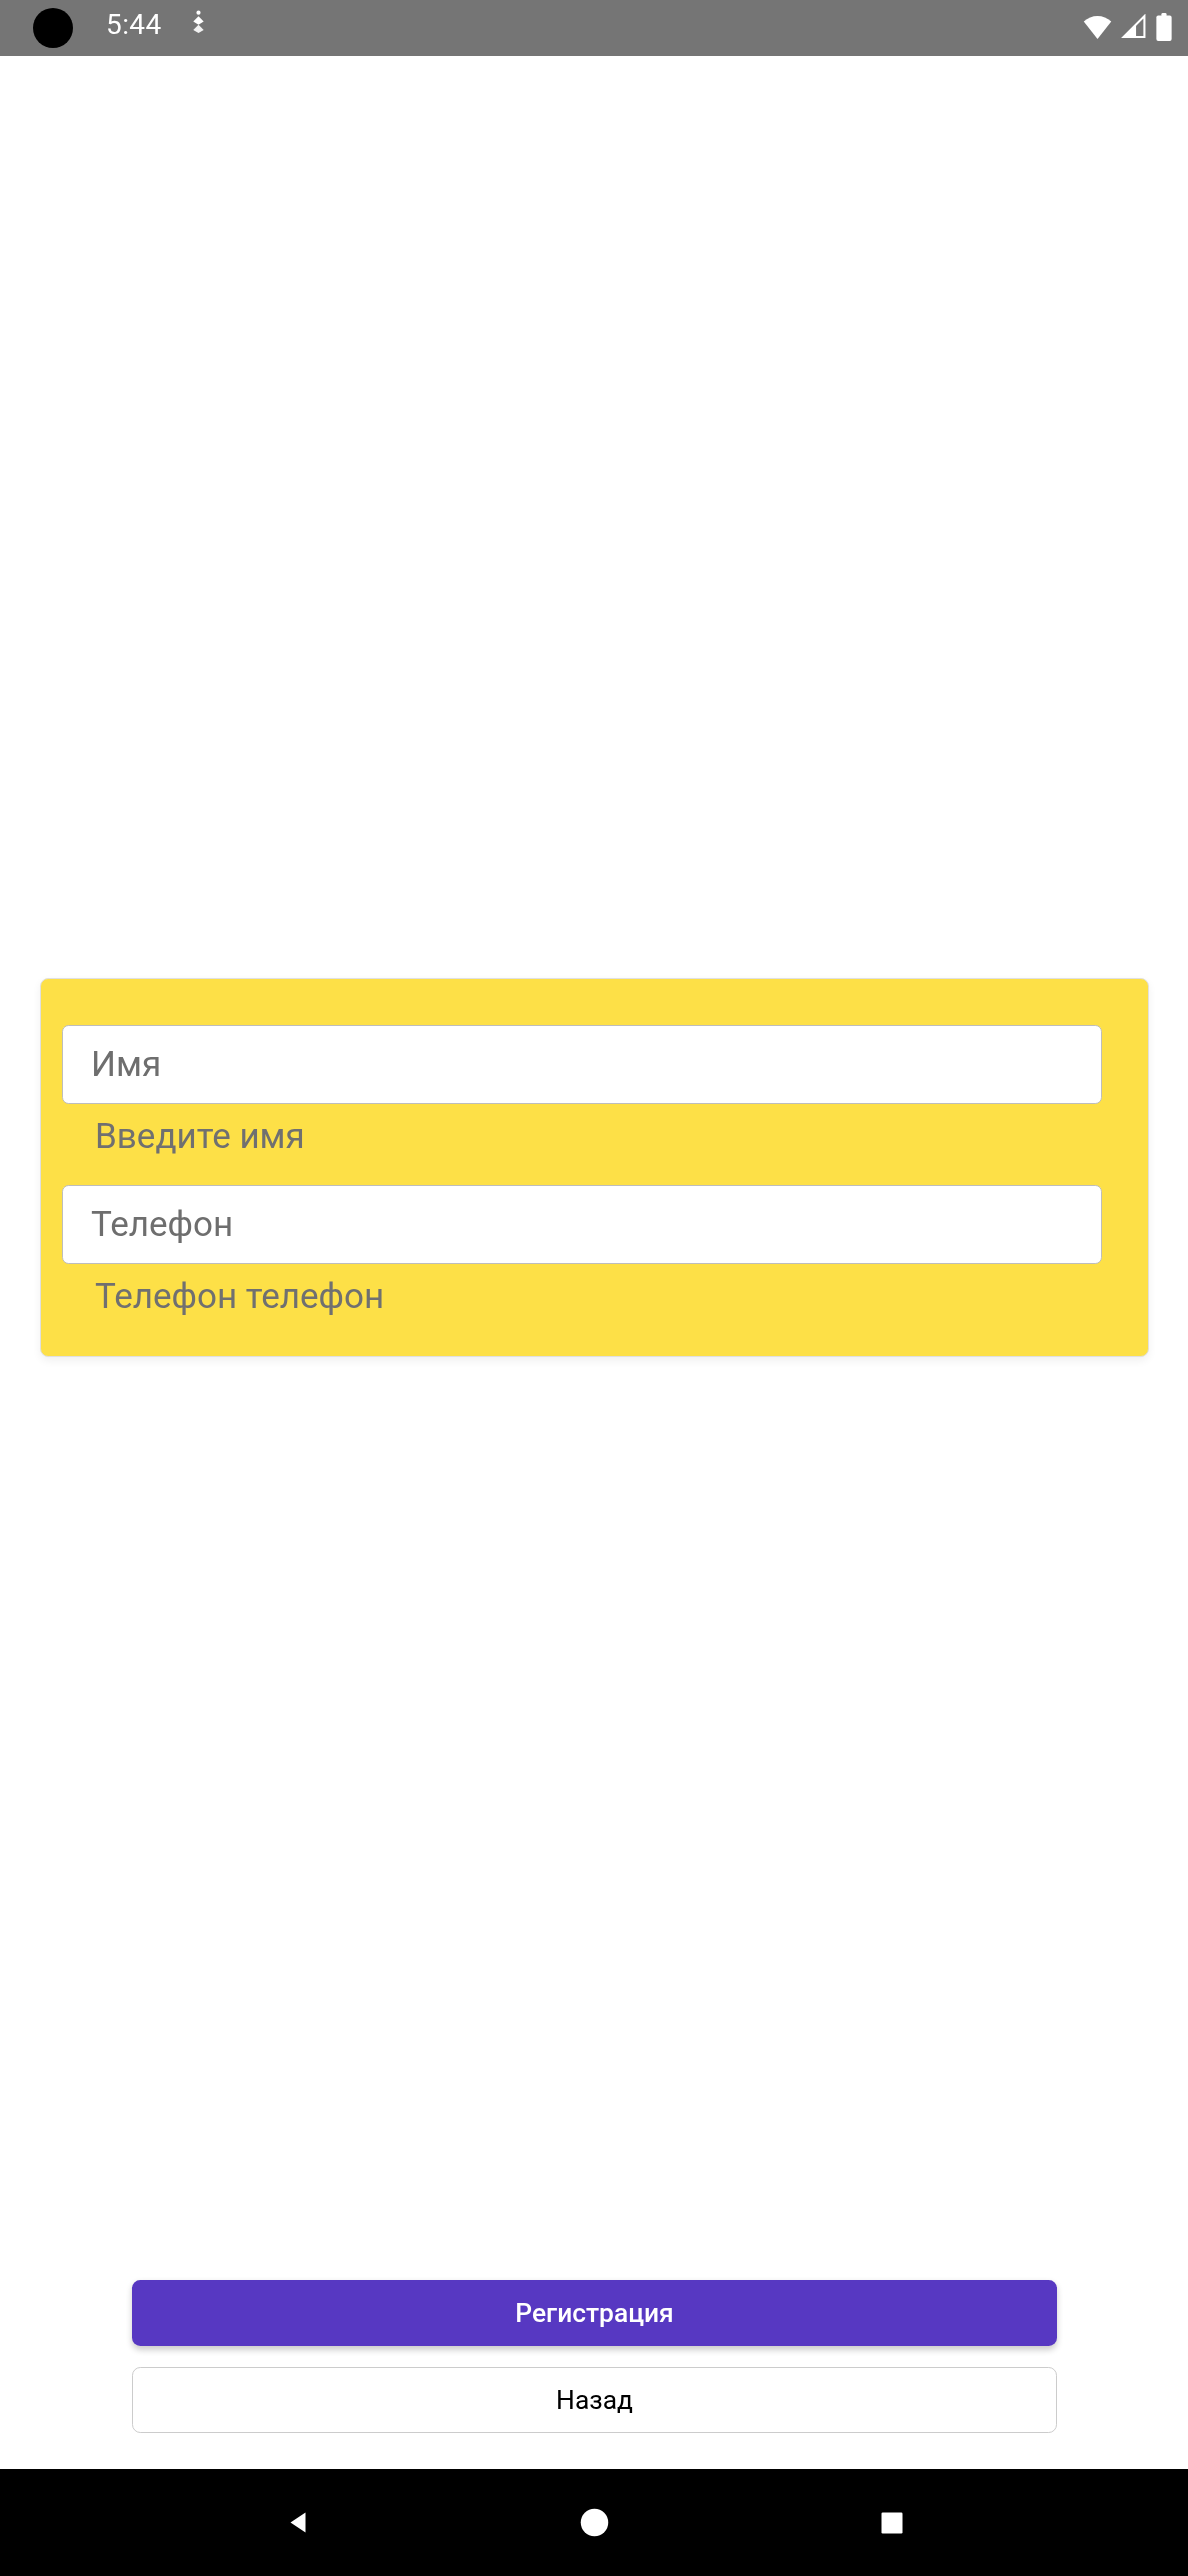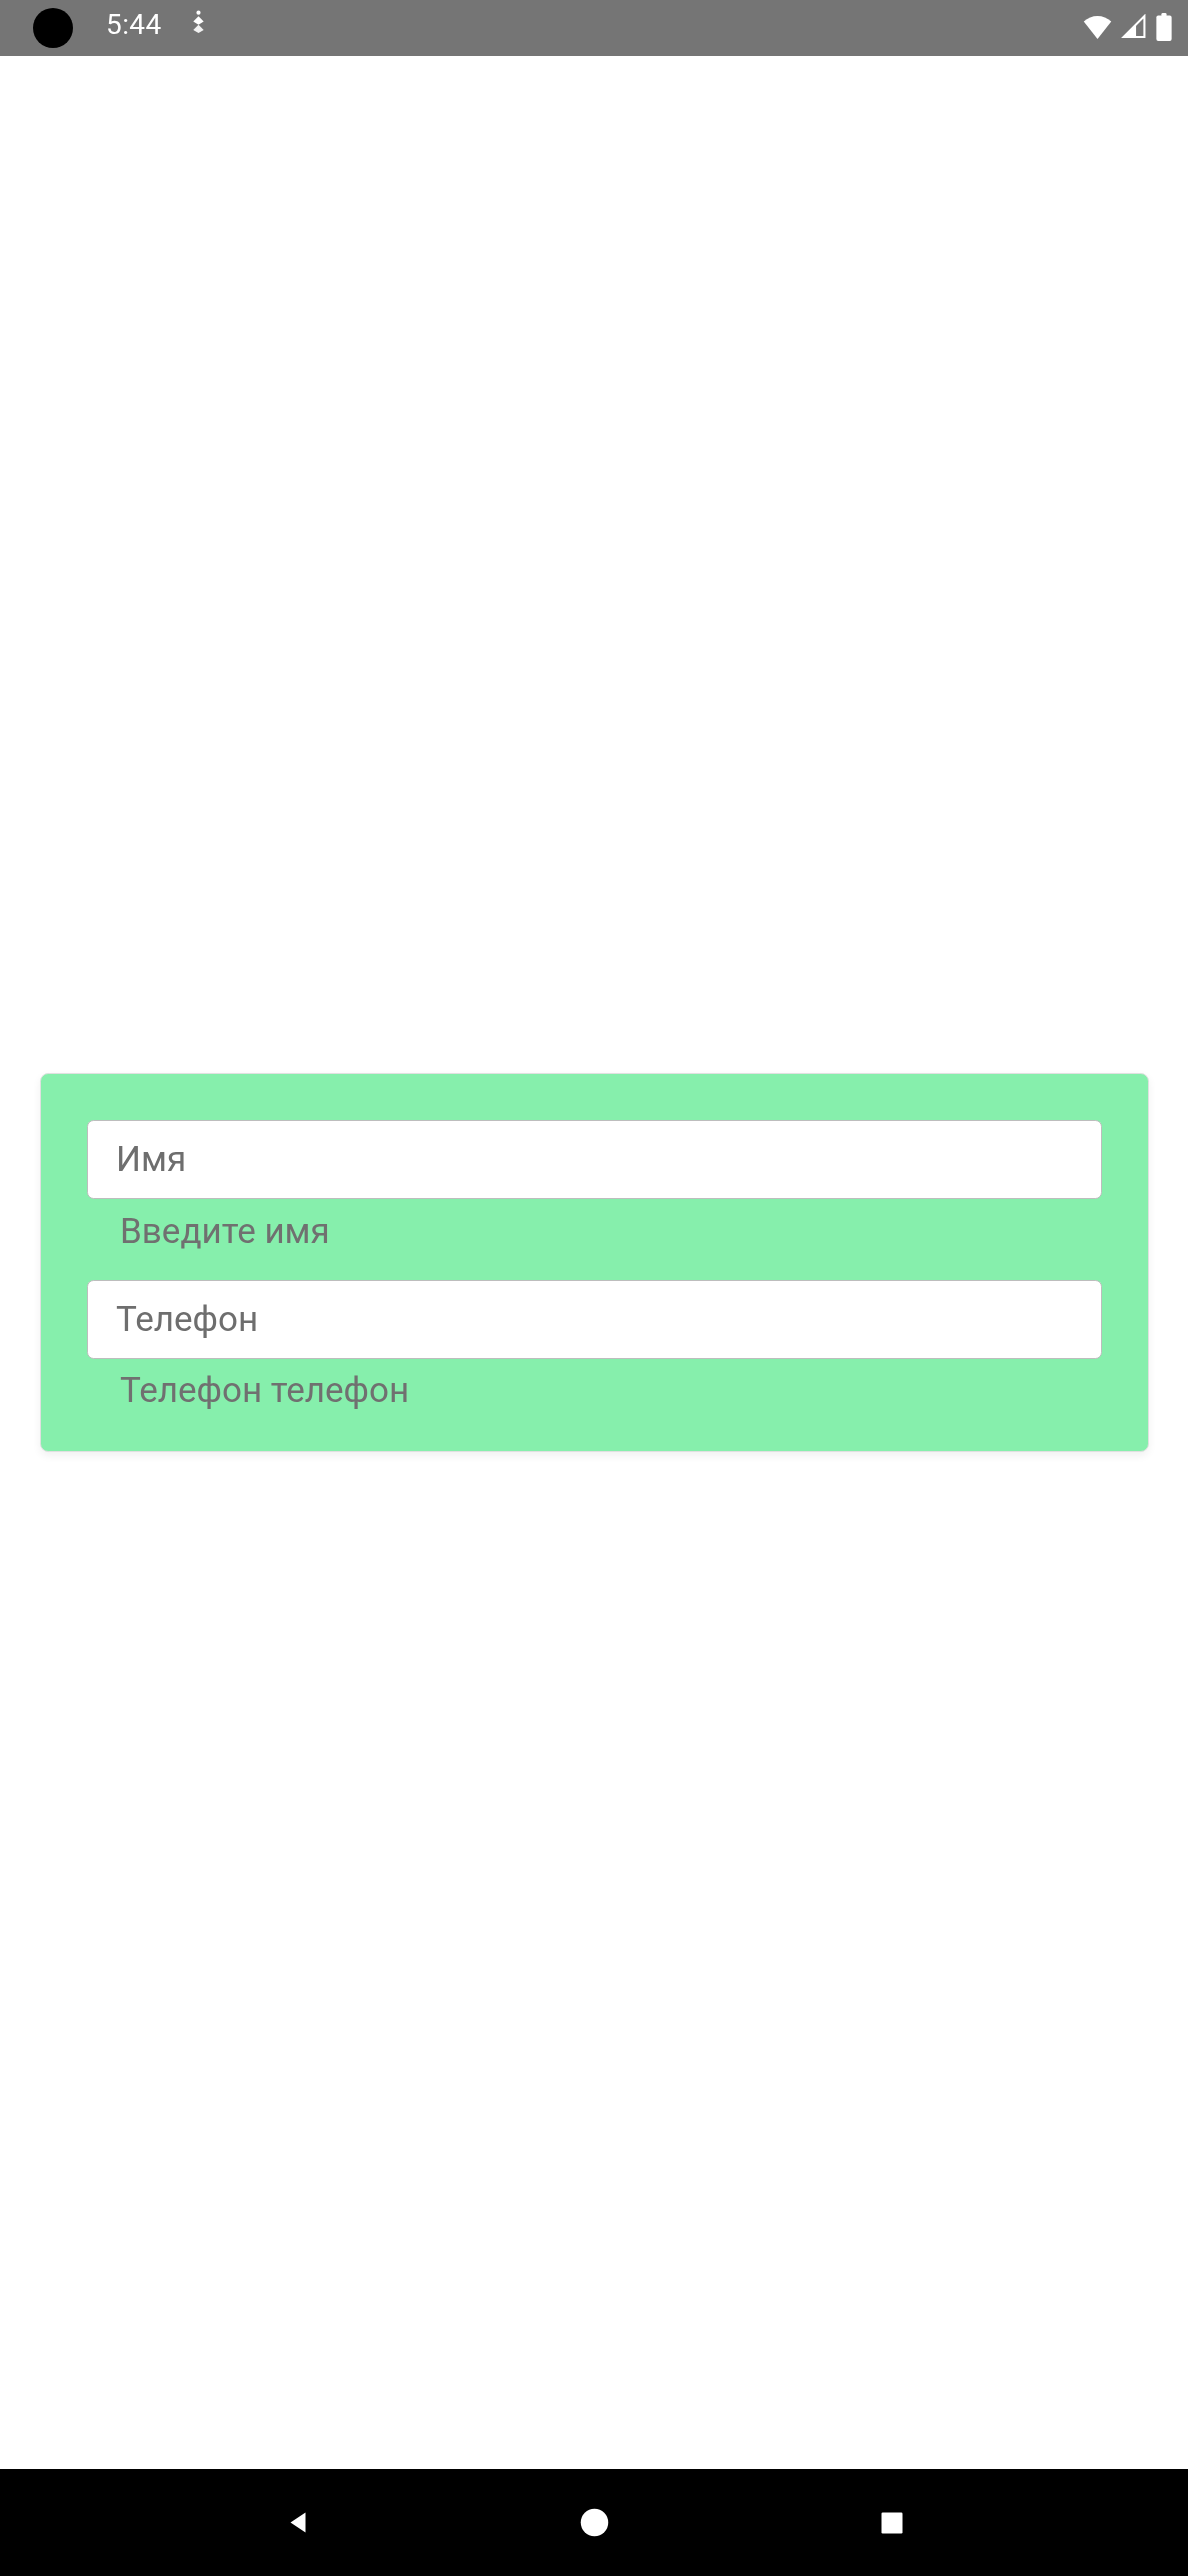--- a/index.html
+++ b/index.html
@@ -49,23 +49,23 @@
     .status-right {
       margin-left: auto;
       display: flex;
       align-items: center;
       gap: 6.6px;
     }
     .card {
       width: 100%;
       border: 0.8px solid #e0e0e0;
       border-radius: 8.3px;
-      background: #86efac;
+      background: #fde047;
       box-shadow: 0 3.3px 8.3px rgba(0,0,0,0.06);
-      padding: 46px 46px 33px 46px;
+      padding: 46px 46px 33px 21px;
     }
     .field-group {
       margin-bottom: 6.6px;
     }
     .text-field {
       position: relative;
       width: 100%;
       height: 79px;
       border: 1.7px solid #bdbdbd;
       border-radius: 6.6px;
@@ -194,20 +194,24 @@
         <div class="text-field">
           <span class="text-field-label">Телефон</span>
         </div>
         <div class="helper-text">Телефон телефон</div>
       </div>
     </div>
   </div>
 
   <div class="flex-spacer-mid"></div>
 
+  <div class="btns">
+    <button class="btn btn-primary">Регистрация</button>
+    <button class="btn btn-secondary">Назад</button>
+  </div>
 </div>
 
 <div class="nav-bar">
   <div class="nav-item">
     <svg width="30" height="33" viewBox="0 0 24 24" fill="#ffffff">
       <path d="M18 4 L6 12 L18 20 Z"></path>
     </svg>
   </div>
   <div class="nav-item">
     <svg width="33" height="33" viewBox="0 0 24 24" fill="#ffffff">

